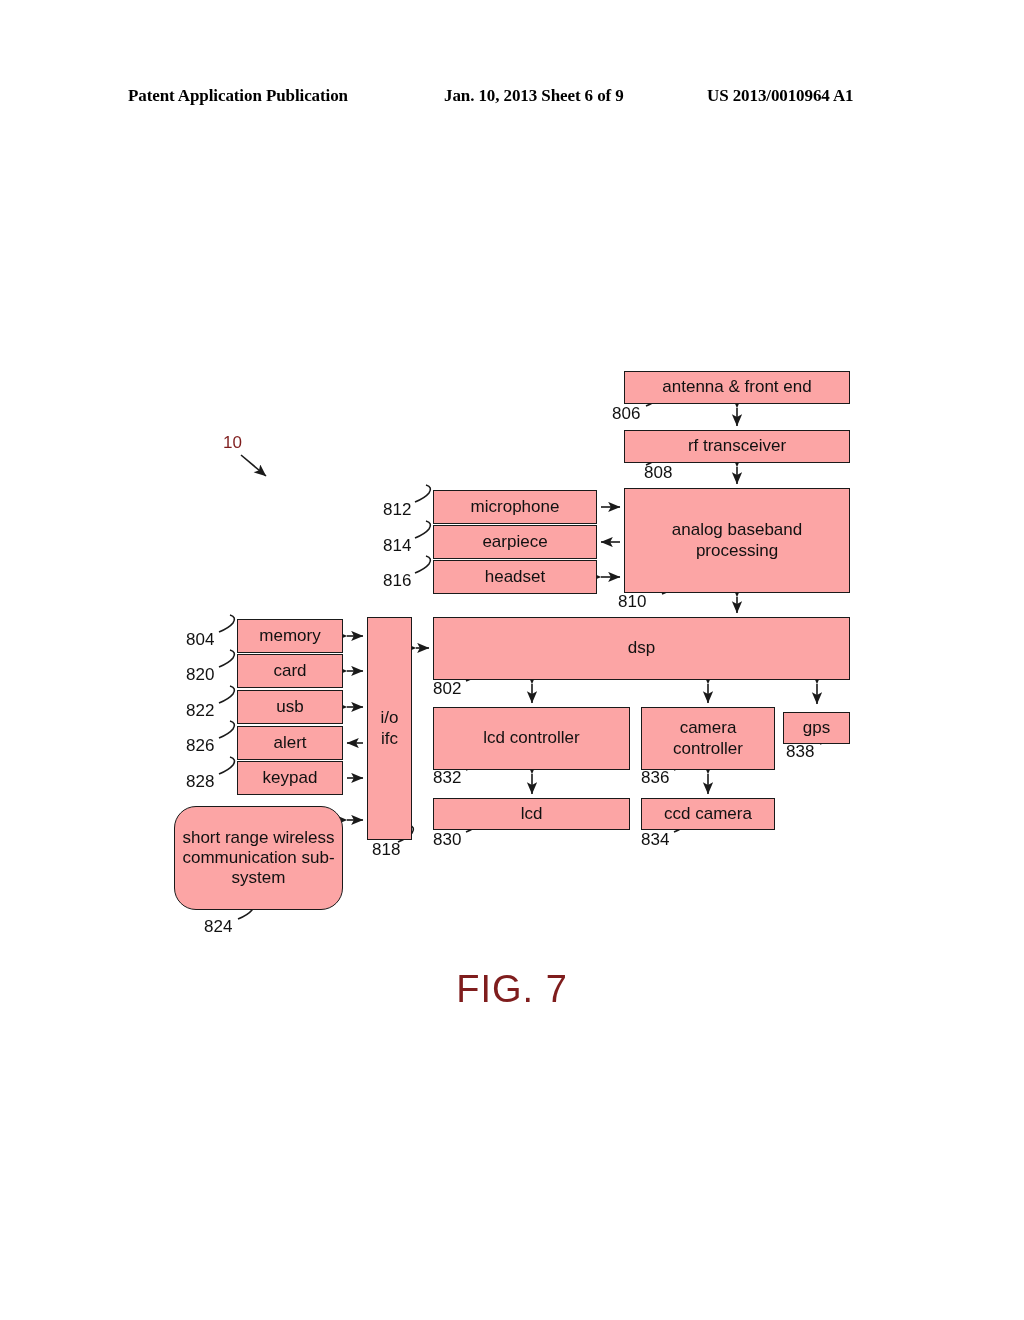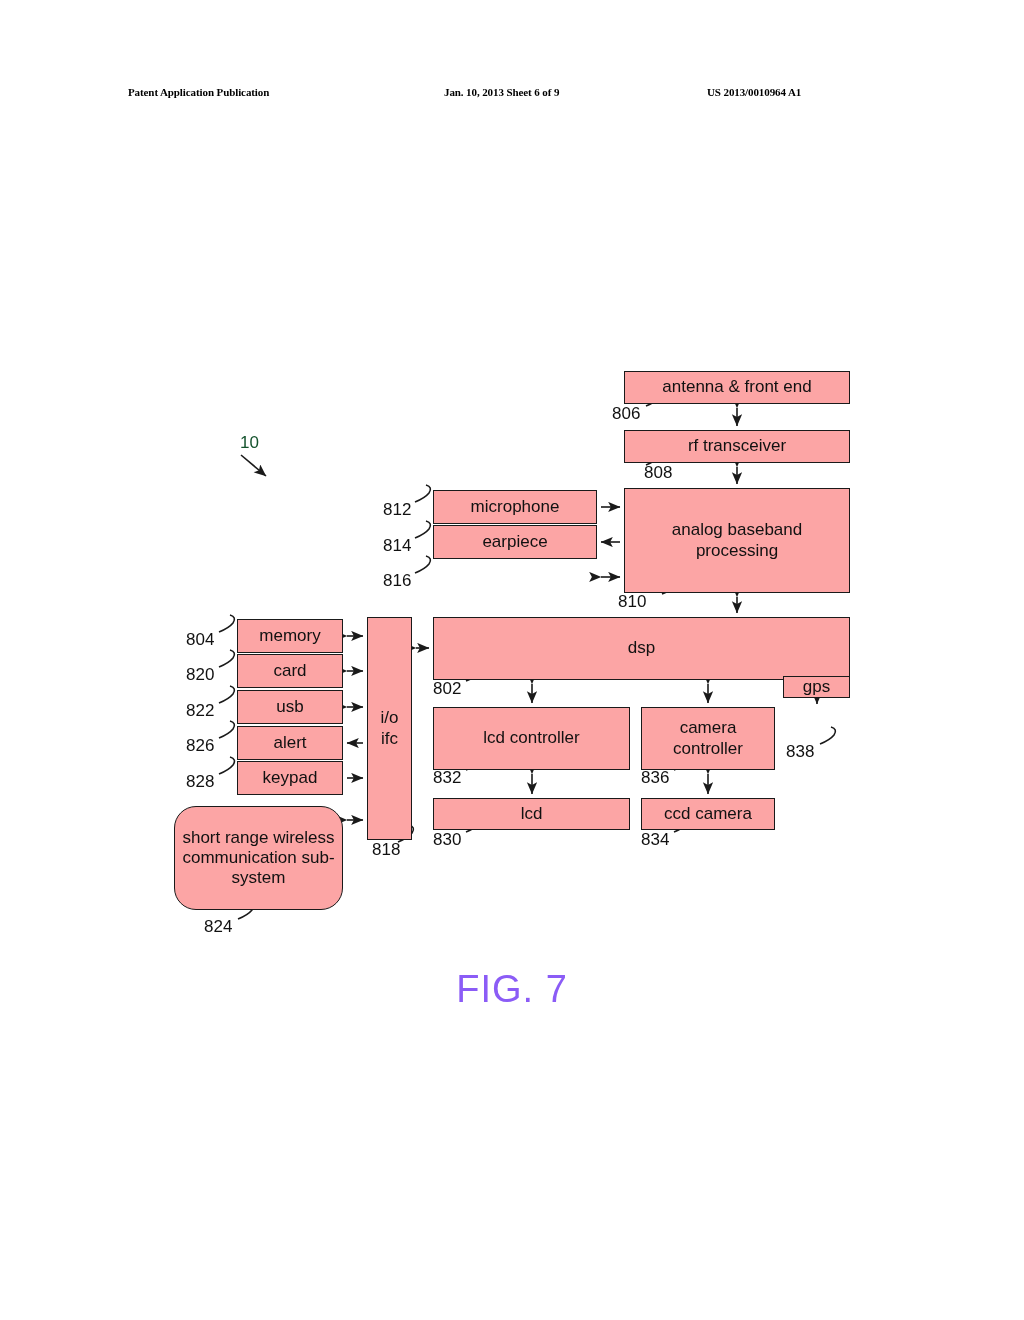--- a/index.html
+++ b/index.html
@@ -19,21 +19,21 @@
 
   
   #page-header {
     position: absolute;
     left: 0;
     top: 86px;
     width: 1024px;
     height: 26px;
     font-family: "Liberation Serif", serif;
     font-weight: bold;
-    font-size: 11px;
+    font-size: 17px;
     letter-spacing: -0.1px;
   }
   #page-header .hdr-left {
     position: absolute;
     left: 128px;
     top: 0;
     white-space: nowrap;
   }
   #page-header .hdr-mid {
     position: absolute;
@@ -95,31 +95,31 @@
   
   #fig-caption {
     position: absolute;
     left: 0;
     top: 968px;
     width: 1024px;
     text-align: center;
     font-family: "Liberation Sans", sans-serif;
     font-size: 38px;
     letter-spacing: 1px;
-    color: #8b5cf6;
+    color: #7f1d1d;
   }
 
   
   #fig-tag {
     position: absolute;
-    left: 240px;
+    left: 223px;
     top: 433px;
     font-family: "Liberation Sans", sans-serif;
     font-size: 17px;
-    color: #14532d;
+    color: #7f1d1d;
   }
 </style>
 </head>
 <body>
 
 <div id="page-header">
   <span class="hdr-left">Patent Application Publication</span>
   <span class="hdr-mid">Jan. 10, 2013  Sheet 6 of 9</span>
   <span class="hdr-right">US 2013/0010964 A1</span>
 </div>
@@ -211,20 +211,23 @@
   </div>
 
   <div class="node" style="left:433px; top:490px; width:164px; height:34px;">
     <span>microphone</span>
   </div>
 
   <div class="node" style="left:433px; top:525px; width:164px; height:34px;">
     <span>earpiece</span>
   </div>
 
+  <div class="node" style="left:433px; top:560px; width:164px; height:34px;">
+    <span>headset</span>
+  </div>
 
   <div class="node" style="left:237px; top:619px; width:106px; height:34px;">
     <span>memory</span>
   </div>
 
   <div class="node" style="left:237px; top:654px; width:106px; height:34px;">
     <span>card</span>
   </div>
 
   <div class="node" style="left:237px; top:690px; width:106px; height:34px;">
@@ -256,21 +259,21 @@
 
   <div class="node" style="left:433px; top:707px; width:197px; height:63px;">
     <span>lcd controller</span>
   </div>
 
   <div class="node multiline" style="left:641px; top:707px; width:134px; height:63px;">
     <span>camera</span>
     <span>controller</span>
   </div>
 
-  <div class="node" style="left:783px; top:676px; width:67px; height:22px;">
+  <div class="node" style="left:783px; top:712px; width:67px; height:32px;">
     <span>gps</span>
   </div>
 
   <div class="node" style="left:433px; top:798px; width:197px; height:32px;">
     <span>lcd</span>
   </div>
 
   <div class="node" style="left:641px; top:798px; width:134px; height:32px;">
     <span>ccd camera</span>
   </div>

